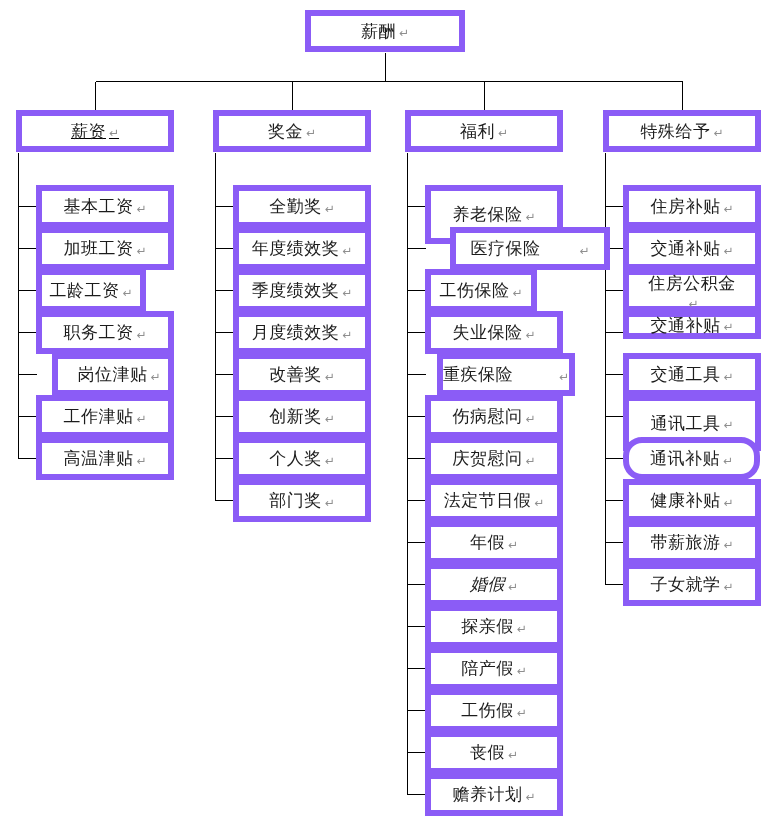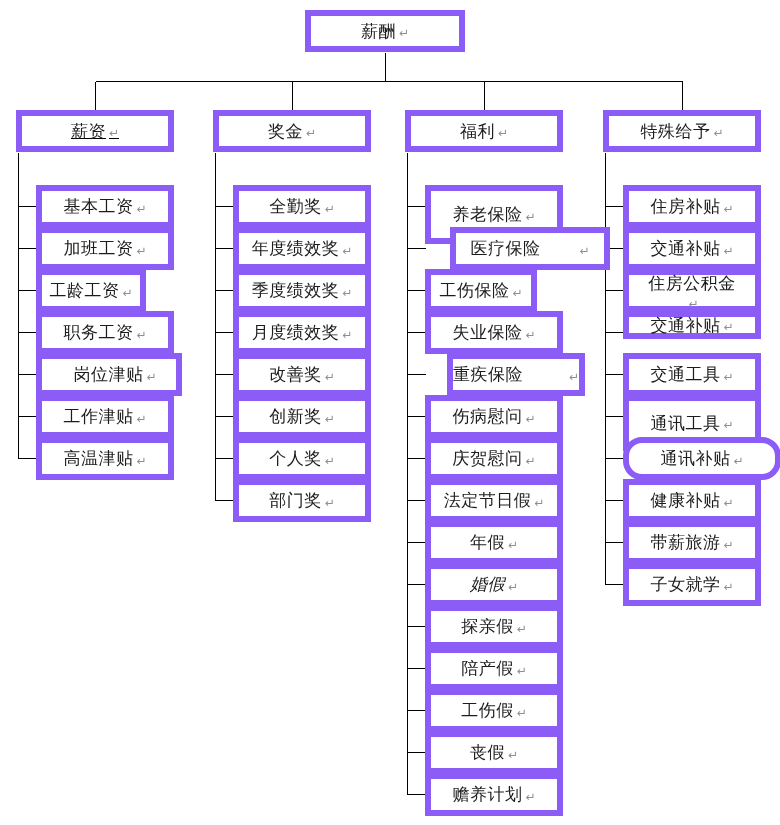--- a/index.html
+++ b/index.html
@@ -42,21 +42,21 @@
       <span class="rm">↵</span>
     </div>
     <div class="node" style="left: 36px; top: 269px; width: 110px; height: 43px;">
       <span class="lbl">工龄工资</span>
       <span class="rm">↵</span>
     </div>
     <div class="node" style="left: 36px; top: 311px; width: 138px; height: 43px;">
       <span class="lbl">职务工资</span>
       <span class="rm">↵</span>
     </div>
-    <div class="node" style="left: 36px; top: 353px; width: 146px; height: 43px; padding-left: 12px;">
+    <div class="node" style="left: 52px; top: 353px; width: 122px; height: 43px; padding-left: 12px;">
       <span class="lbl">岗位津贴</span>
       <span class="rm">↵</span>
     </div>
     <div class="node" style="left: 36px; top: 395px; width: 138px; height: 43px;">
       <span class="lbl">工作津贴</span>
       <span class="rm">↵</span>
     </div>
     <div class="node" style="left: 36px; top: 437px; width: 138px; height: 43px;">
       <span class="lbl">高温津贴</span>
       <span class="rm">↵</span>
@@ -110,21 +110,21 @@
       <span class="rm">↵</span>
     </div>
     <div class="node" style="left: 425px; top: 269px; width: 112px; height: 43px;">
       <span class="lbl">工伤保险</span>
       <span class="rm">↵</span>
     </div>
     <div class="node" style="left: 425px; top: 311px; width: 138px; height: 43px;">
       <span class="lbl">失业保险</span>
       <span class="rm">↵</span>
     </div>
-    <div class="node" style="left: 447px; top: 353px; width: 138px; height: 43px; gap: 43px;">
+    <div class="node" style="left: 437px; top: 353px; width: 138px; height: 43px; gap: 43px;">
       <span class="lbl">重疾保险</span>
       <span class="rm">↵</span>
     </div>
     <div class="node" style="left: 425px; top: 395px; width: 138px; height: 43px;">
       <span class="lbl">伤病慰问</span>
       <span class="rm">↵</span>
     </div>
     <div class="node" style="left: 425px; top: 437px; width: 138px; height: 43px;">
       <span class="lbl">庆贺慰问</span>
       <span class="rm">↵</span>
@@ -182,21 +182,21 @@
       <span class="rm">↵</span>
     </div>
     <div class="node" style="left: 623px; top: 353px; width: 138px; height: 43px;">
       <span class="lbl">交通工具</span>
       <span class="rm">↵</span>
     </div>
     <div class="node" style="left: 623px; top: 395px; width: 138px; height: 56px;">
       <span class="lbl">通讯工具</span>
       <span class="rm">↵</span>
     </div>
-    <div class="node" style="left: 623px; top: 437px; width: 158px; height: 43px; border-radius: 19px;">
+    <div class="node" style="left: 623px; top: 437px; width: 137px; height: 43px; border-radius: 19px;">
       <span class="lbl">通讯补贴</span>
       <span class="rm">↵</span>
     </div>
     <div class="node" style="left: 623px; top: 479px; width: 138px; height: 43px;">
       <span class="lbl">健康补贴</span>
       <span class="rm">↵</span>
     </div>
     <div class="node" style="left: 623px; top: 521px; width: 138px; height: 43px;">
       <span class="lbl">带薪旅游</span>
       <span class="rm">↵</span>

